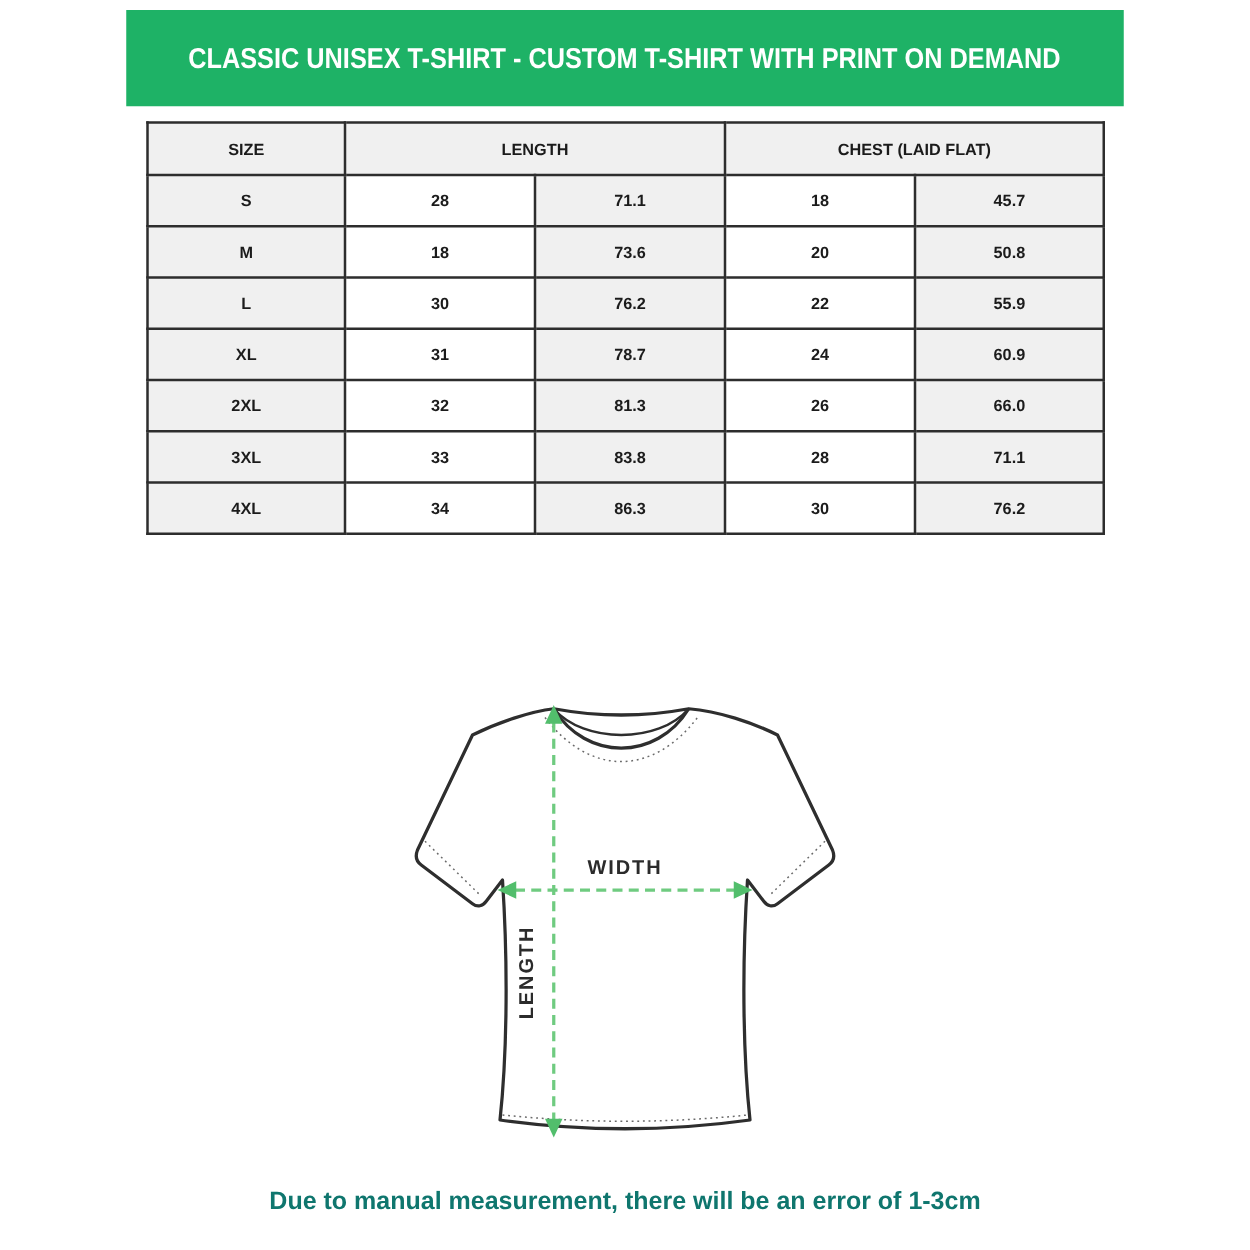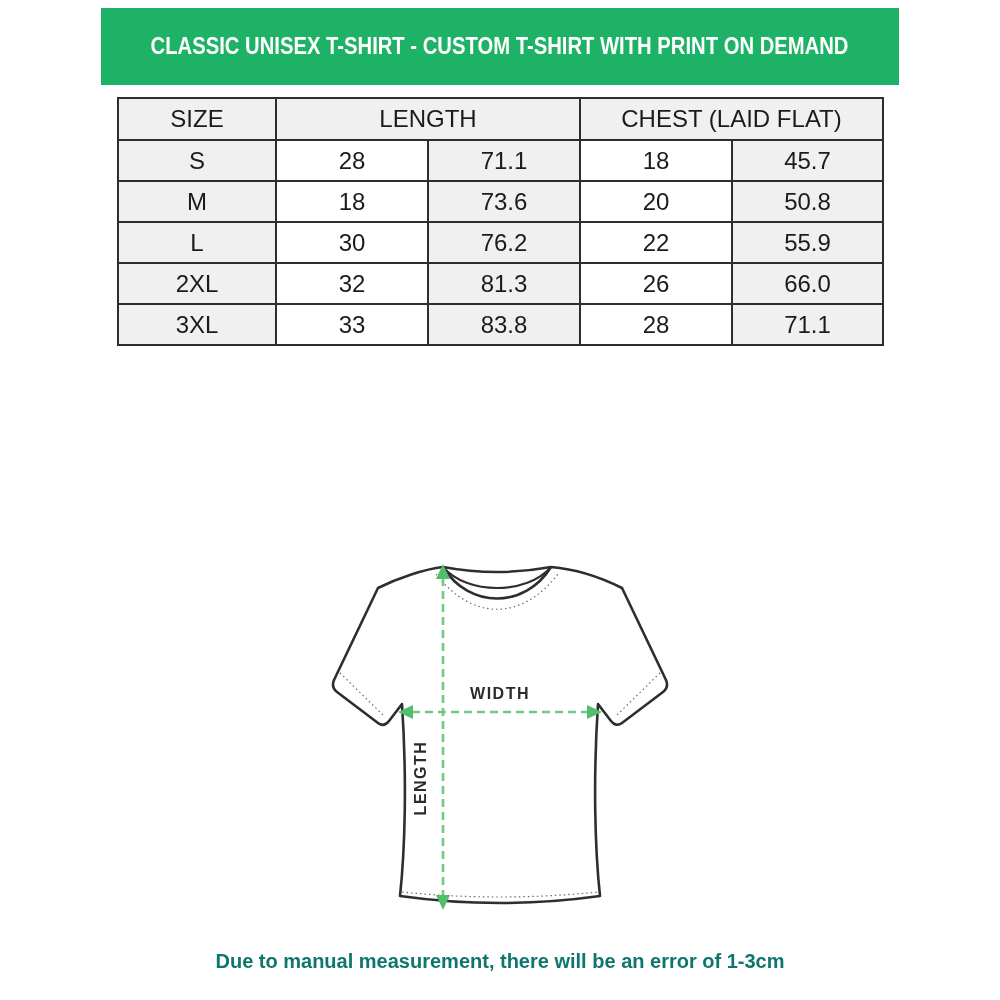--- a/index.html
+++ b/index.html
@@ -16,21 +16,21 @@
     letter-spacing: 0; transform: scaleX(0.88); transform-origin: center;
   }
 
   
   .size-table {
     position: absolute; left: 117px; top: 97px; width: 765px;
     border-collapse: collapse; table-layout: fixed;
   }
   .size-table th, .size-table td {
     border: 2px solid #2d2d2d; text-align: center; vertical-align: middle;
-    font-size: 24px; font-weight: 400; color: #1b1b1b; padding: 0;
+    font-size: 13px; font-weight: 700; color: #1b1b1b; padding: 0;
   }
   .size-table th { height: 42px; background: #f0f0f0; }
   .size-table td { height: 41px; background: #ffffff; }
   .size-table td.shaded { background: #f0f0f0; }
 
   
   .diagram { position: absolute; left: 330px; top: 550px; width: 340px; height: 372px; }
 
   
   .footer-note {
@@ -78,32 +78,46 @@
         <td class="shaded">50.8</td>
       </tr>
       <tr>
         <td class="shaded">L</td>
         <td>30</td>
         <td class="shaded">76.2</td>
         <td>22</td>
         <td class="shaded">55.9</td>
       </tr>
       <tr>
+        <td class="shaded">XL</td>
+        <td>31</td>
+        <td class="shaded">78.7</td>
+        <td>24</td>
+        <td class="shaded">60.9</td>
+      </tr>
+      <tr>
         <td class="shaded">2XL</td>
         <td>32</td>
         <td class="shaded">81.3</td>
         <td>26</td>
         <td class="shaded">66.0</td>
       </tr>
       <tr>
         <td class="shaded">3XL</td>
         <td>33</td>
         <td class="shaded">83.8</td>
         <td>28</td>
         <td class="shaded">71.1</td>
+      </tr>
+      <tr>
+        <td class="shaded">4XL</td>
+        <td>34</td>
+        <td class="shaded">86.3</td>
+        <td>30</td>
+        <td class="shaded">76.2</td>
       </tr>
     </tbody>
   </table>
 
   <svg class="diagram" viewBox="0 0 340 372" xmlns="http://www.w3.org/2000/svg">
 
     <path d="M113,17 C95,19 68,28 48,38 L4,130 C2,135 3,139 7,142 L48,173
          C52,176 56,175 59,171 L72,154
          C77,230 75,300 70,346
          Q170,360 270,346

